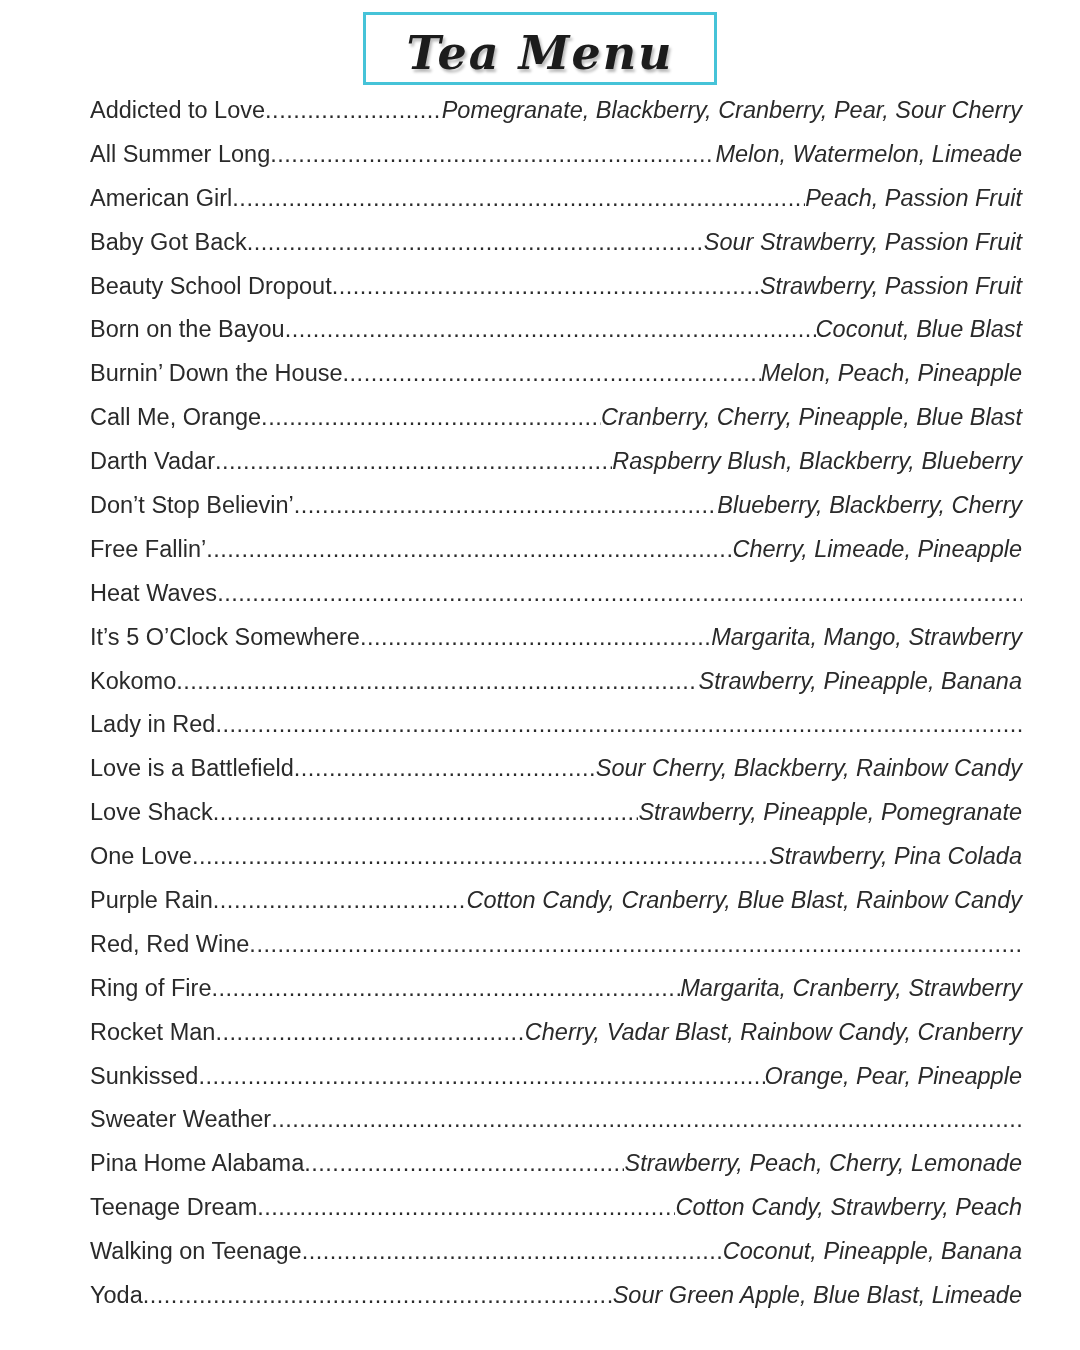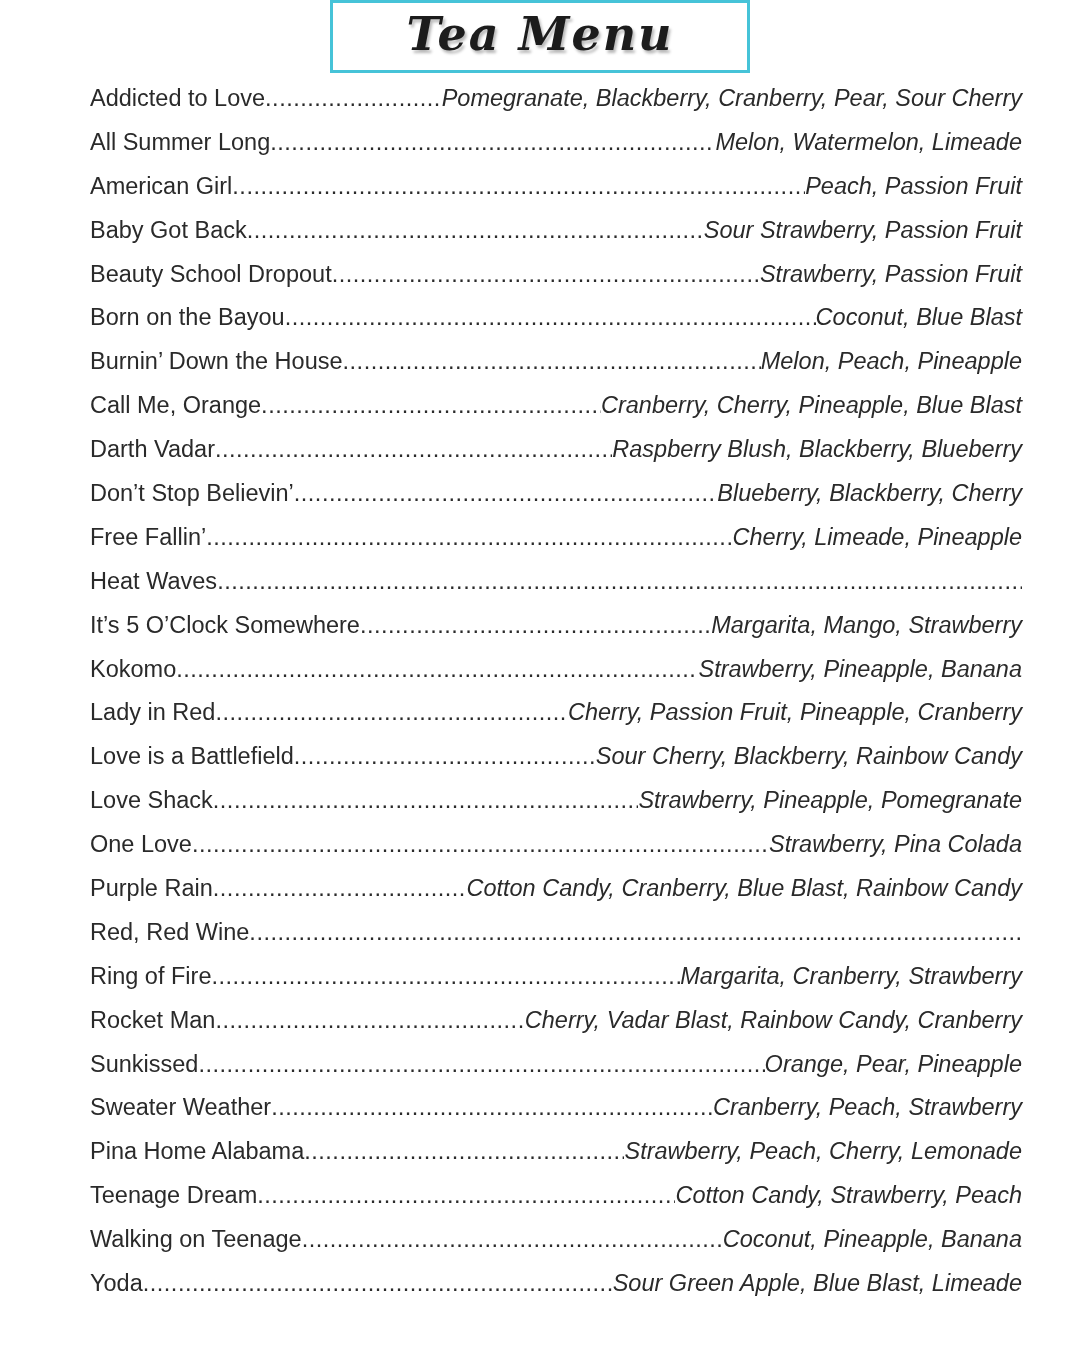--- a/index.html
+++ b/index.html
@@ -9,25 +9,26 @@
   }
   body {
     width: 1080px;
     height: 1350px;
     overflow: hidden;
     font-family: "Liberation Sans", sans-serif;
     color: #2a2a2a;
   }
   .title-box {
     box-sizing: border-box;
-    width: 420px;
+    width: 354px;
     height: 73px;
-    margin: 0 auto 0 auto;
+    margin: 12px auto 0 auto;
     border: 3px solid var(--accent, #46c3d8);
     display: flex;
+    align-items: center;
     justify-content: center;
   }
   .title {
     margin: 0;
     font-family: "DejaVu Serif", serif;
     font-style: italic;
     font-weight: 600;
     font-size: 46px;
     letter-spacing: 2px;
     color: #1c1c1c;
@@ -138,21 +139,20 @@
         <span class="item-flavors">Margarita, Mango, Strawberry</span>
       </div>
       <div class="menu-row">
         <span class="item-name">Kokomo</span>
         <span class="dots">............................................................................................................................................................................................................................</span>
         <span class="item-flavors">Strawberry, Pineapple, Banana</span>
       </div>
       <div class="menu-row">
         <span class="item-name">Lady in Red</span>
         <span class="dots">............................................................................................................................................................................................................................</span>
-        <span class="item-flavors">Cherry, Passion Fruit, Pineapple, Cranberry</span>
       </div>
       <div class="menu-row">
         <span class="item-name">Love is a Battlefield</span>
         <span class="dots">............................................................................................................................................................................................................................</span>
         <span class="item-flavors">Sour Cherry, Blackberry, Rainbow Candy</span>
       </div>
       <div class="menu-row">
         <span class="item-name">Love Shack</span>
         <span class="dots">............................................................................................................................................................................................................................</span>
         <span class="item-flavors">Strawberry, Pineapple, Pomegranate</span>
@@ -182,21 +182,20 @@
         <span class="item-flavors">Cherry, Vadar Blast, Rainbow Candy, Cranberry</span>
       </div>
       <div class="menu-row">
         <span class="item-name">Sunkissed</span>
         <span class="dots">............................................................................................................................................................................................................................</span>
         <span class="item-flavors">Orange, Pear, Pineapple</span>
       </div>
       <div class="menu-row">
         <span class="item-name">Sweater Weather</span>
         <span class="dots">............................................................................................................................................................................................................................</span>
-        <span class="item-flavors">Cranberry, Peach, Strawberry</span>
       </div>
       <div class="menu-row">
         <span class="item-name">Pina Home Alabama</span>
         <span class="dots">............................................................................................................................................................................................................................</span>
         <span class="item-flavors">Strawberry, Peach, Cherry, Lemonade</span>
       </div>
       <div class="menu-row">
         <span class="item-name">Teenage Dream</span>
         <span class="dots">............................................................................................................................................................................................................................</span>
         <span class="item-flavors">Cotton Candy, Strawberry, Peach</span>

